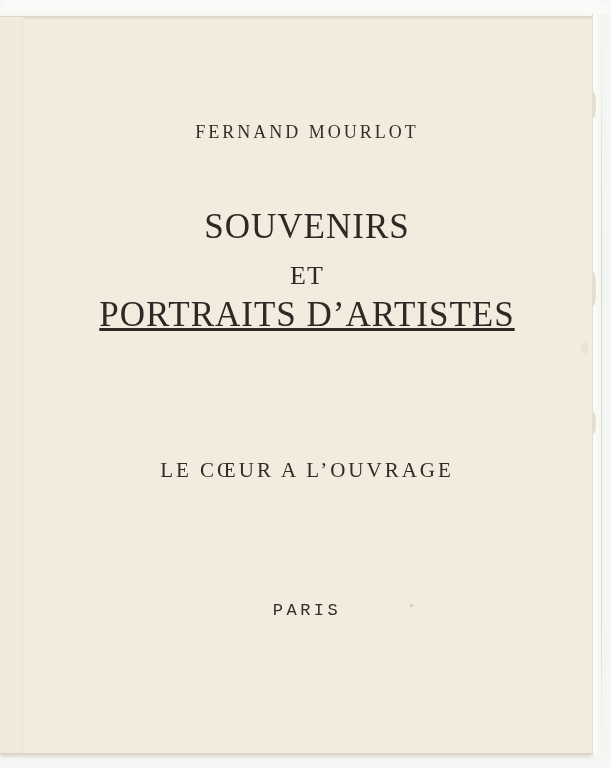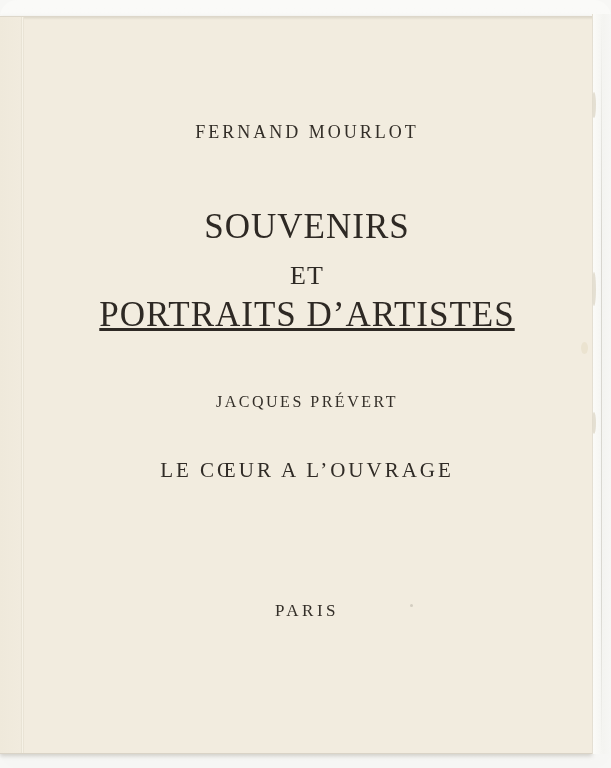--- a/index.html
+++ b/index.html
@@ -84,21 +84,21 @@
     line-height: 1;
     color: #2e2924;
     white-space: nowrap;
   }
   .author    { top: 106px; font-size: 18px; letter-spacing: 3px;   color: #332e28; }
   .title-1   { top: 192px; font-size: 35px; letter-spacing: 1px; }
   .title-2   { top: 246px; font-size: 26px; letter-spacing: 1px; }
   .title-3   { top: 280px; font-size: 35px; letter-spacing: 1px; text-decoration: underline; }
   .contrib   { top: 377px; font-size: 16px; letter-spacing: 2.5px; color: #332e28; }
   .worktitle { top: 407px; font-size: 21px; letter-spacing: 3px;   color: #302b26; margin-top: 36px; }
-  .place     { top: 585px; font-size: 17px; letter-spacing: 3.5px; color: #332e28; }
+  .place     { top: 585px; font-size: 17px; letter-spacing: 3.5px; color: #332e28; font-family: Liberation Mono, monospace; }
   
   .speck-1 {
     position: absolute;
     left: 581px; top: 325px;
     width: 7px; height: 12px;
     border-radius: 50%;
     background: #e9e1cc;
     opacity: 0.8;
   }
   .speck-2 {
@@ -125,21 +125,20 @@
   <div class="page">
     <div class="top-rim"></div>
     <div class="spine-shade"></div>
     <div class="fold"></div>
 
     <div class="text-area">
       <div class="line author">FERNAND MOURLOT</div>
       <div class="line title-2">ET</div>
       <div class="line title-1">SOUVENIRS</div>
       <div class="line title-3">PORTRAITS D’ARTISTES</div>
-      <div class="line contrib">JACQUES PRÉVERT</div>
       <div class="line worktitle">LE CŒUR A L’OUVRAGE</div>
       <div class="line place">PARIS</div>
     </div>
 
     <div class="speck-1"></div>
     <div class="speck-2"></div>
   </div>
 
   <div class="edge-stack">
     <div class="edge-line"></div>

